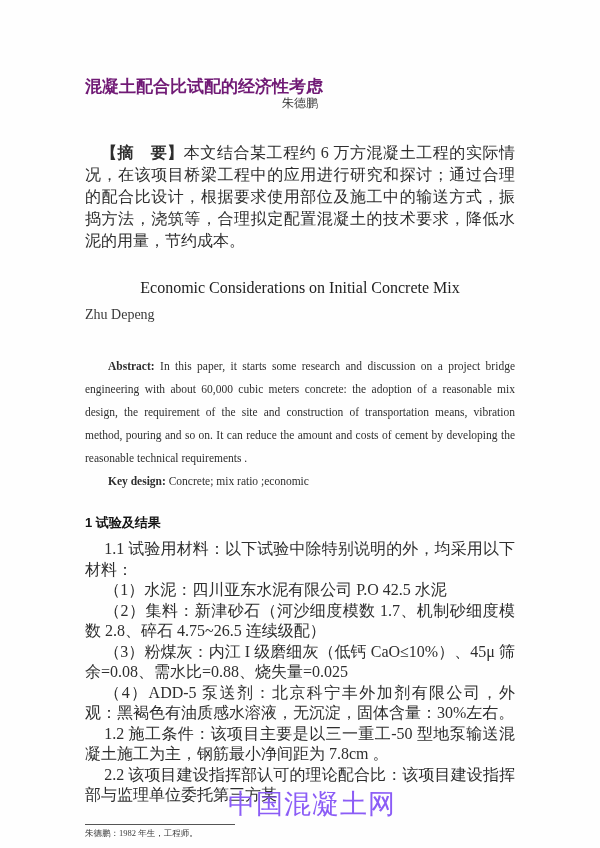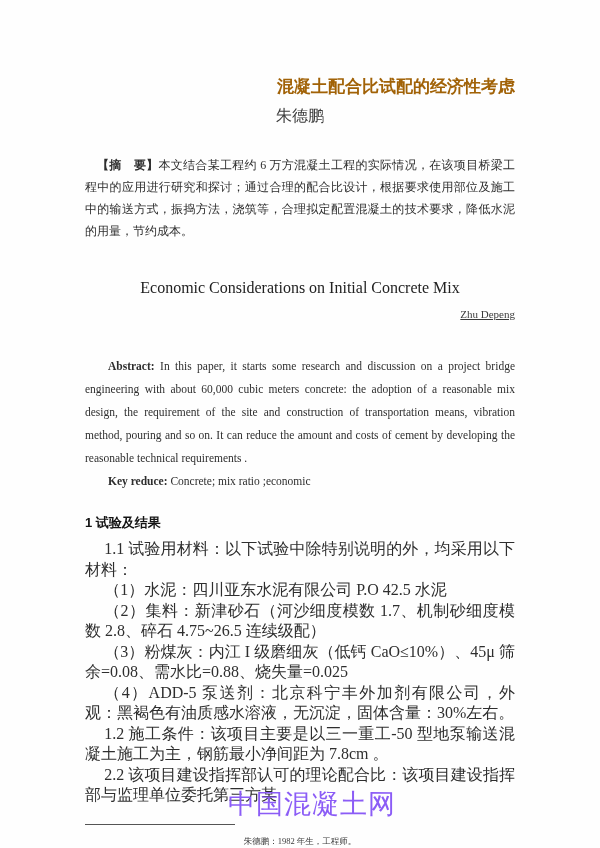--- a/index.html
+++ b/index.html
@@ -15,56 +15,54 @@
     width: 600px; height: 848px;
     background: #fefefe;
   }
   .content {
     padding: 76px 85px 0 85px;
   }
   .title-cn {
     font-family: "Liberation Sans", "DejaVu Sans", sans-serif;
     font-size: 17px;
     font-weight: bold;
-    text-align: right;
-    color: #a16207;
+    text-align: left;
+    color: #701a75;
     line-height: 21px;
   }
   .author-cn {
-    margin-top: 12px;
-    font-size: 16px;
+    font-size: 12px;
     text-align: center;
     color: #3a3a3a;
     line-height: 13px;
   }
   .abstract-cn {
     margin-top: 32px;
-    font-size: 12px;
+    font-size: 16px;
     line-height: 22px;
     text-align: justify;
     color: #2e2e2e;
   }
   .abstract-cn p.first { text-indent: 1em; }
   .abstract-cn .lbl { font-weight: bold; }
   .keywords-cn { text-indent: 1em; }
   .title-en {
-    margin-top: 36px;
+    margin-top: 26px;
     font-size: 16px;
     font-weight: normal;
     text-align: center;
     color: #222;
     line-height: 19px;
   }
   .author-en {
     margin-top: 11px;
-    font-size: 11px;
-    text-align: right;
+    font-size: 14px;
+    text-align: left;
     color: #3a3a3a;
     line-height: 13px;
-    text-decoration: underline;
   }
   .abstract-en {
     margin-top: 34px;
     font-size: 11.5px;
     line-height: 23px;
     text-align: justify;
     color: #2e2e2e;
   }
   .abstract-en p { text-indent: 2em; }
   .abstract-en .lbl { font-weight: bold; }
@@ -83,25 +81,24 @@
     text-align: justify;
     text-indent: 1.2em;
     color: #2e2e2e;
   }
   .footnote-rule {
     margin-top: 18px;
     width: 150px;
     border-top: 1px solid #555;
   }
   .footnote-text {
-    margin-top: 11px;
+    margin-top: 3px;
     font-size: 8.5px;
     color: #3a3a3a;
     line-height: 11px;
-    text-align: center;
   }
   .watermark {
     position: absolute;
     left: 228px;
     top: 786px;
     font-size: 27px;
     letter-spacing: 1px;
     font-family: "Liberation Serif", "DejaVu Serif", serif;
     white-space: nowrap;
   }
@@ -117,21 +114,21 @@
 
     <div class="abstract-cn">
       <p class="first"><span class="lbl">【摘　要】</span><span>本文结合某工程约 6 万方混凝土工程的实际情况，在该项目桥梁工程中的应用进行研究和探讨；通过合理的配合比设计，根据要求使用部位及施工中的输送方式，振捣方法，浇筑等，合理拟定配置混凝土的技术要求，降低水泥的用量，节约成本。</span></p>
     </div>
 
     <h2 class="title-en">Economic Considerations on Initial Concrete Mix</h2>
     <div class="author-en">Zhu Depeng</div>
 
     <div class="abstract-en">
       <p><span class="lbl">Abstract:</span><span> In this paper, it starts some research and discussion on a project bridge engineering with about 60,000 cubic meters concrete: the adoption of a reasonable mix design, the requirement of the site and construction of transportation means, vibration method, pouring and so on. It can reduce the amount and costs of cement by developing the reasonable technical requirements .</span></p>
-      <p><span class="lbl">Key reduce:</span><span> Concrete; mix ratio ;economic</span></p>
+      <p><span class="lbl">Key design:</span><span> Concrete; mix ratio ;economic</span></p>
     </div>
 
     <h3 class="section-heading">1 试验及结果</h3>
 
     <div class="body-paragraphs">
       <p>1.1 试验用材料：以下试验中除特别说明的外，均采用以下材料：</p>
       <p>（1）水泥：四川亚东水泥有限公司 P.O 42.5 水泥</p>
       <p>（2）集料：新津砂石（河沙细度模数 1.7、机制砂细度模数 2.8、碎石 4.75~26.5 连续级配）</p>
       <p>（3）粉煤灰：内江 I 级磨细灰（低钙 CaO≤10%）、45μ 筛余=0.08、需水比=0.88、烧失量=0.025</p>
       <p>（4）ADD-5 泵送剂：北京科宁丰外加剂有限公司，外观：黑褐色有油质感水溶液，无沉淀，固体含量：30%左右。</p>

